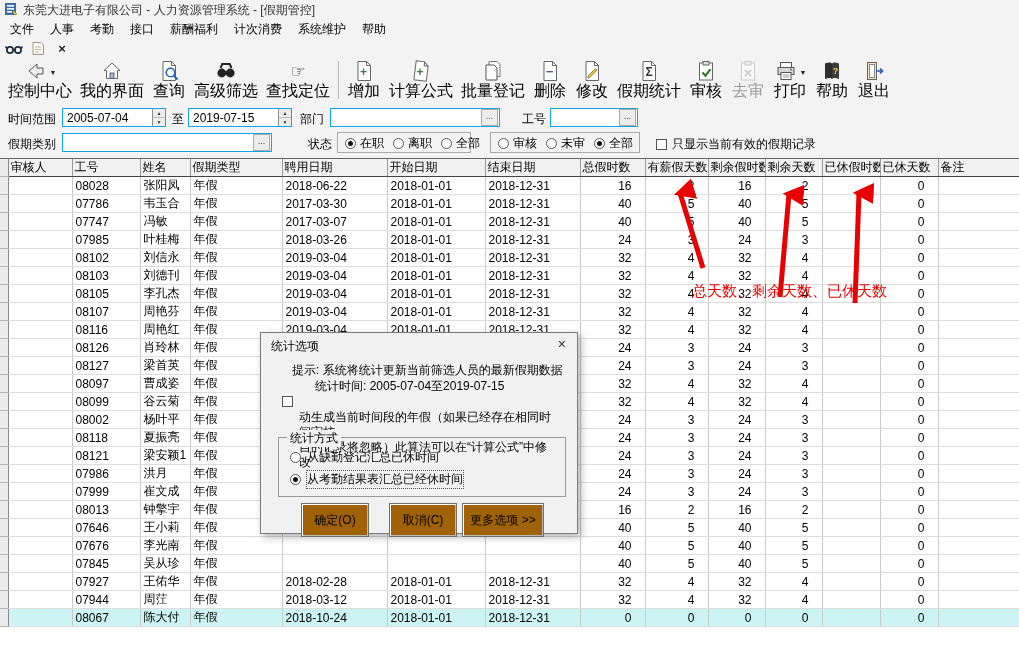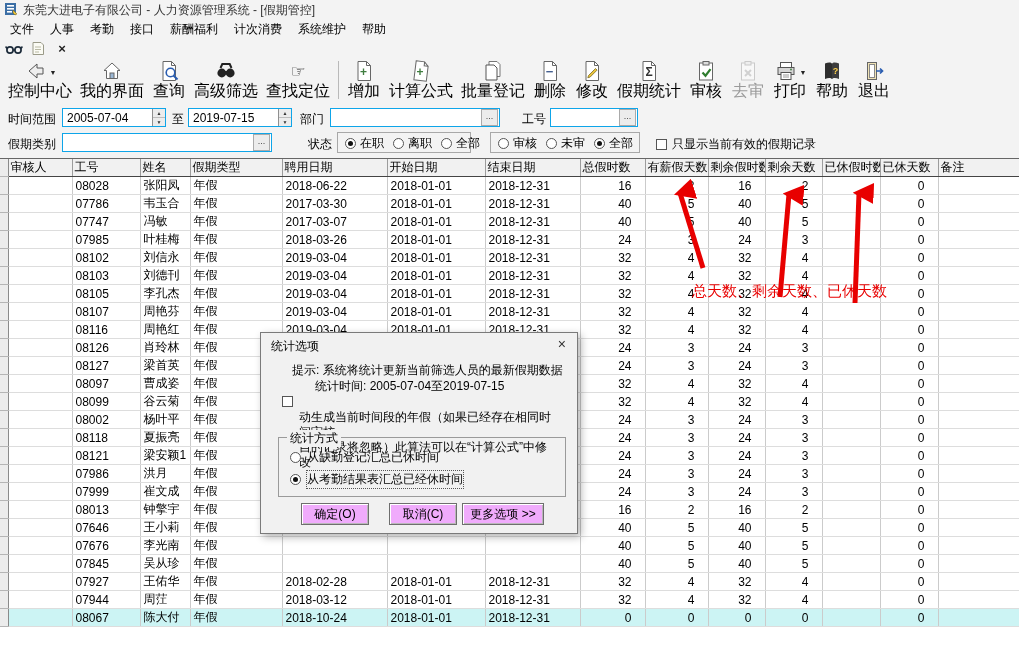--- a/index.html
+++ b/index.html
@@ -55,21 +55,21 @@
   #dlg-title{position:absolute;left:10px;top:5px;font-size:12px;}
   #dlg-close{position:absolute;right:11px;top:3px;font-size:14px;color:#333;cursor:default;}
   #dlg-hint1{position:absolute;left:31px;top:29px;white-space:nowrap;}
   #dlg-hint2{position:absolute;left:54px;top:45px;white-space:nowrap;}
   #dlg-chkrow{position:absolute;left:21px;top:61px;display:flex;gap:6px;align-items:flex-start;}
   #dlg-chkrow .cl{width:258px;white-space:pre-line;line-height:15px;margin-top:16px;}
   #dlg-group{position:absolute;left:17px;top:104px;width:286px;height:58px;border:1px solid #9a9a9a;}
   #dlg-group .glabel{position:absolute;left:8px;top:-8px;background:#f1f1f1;padding:0 3px;}
   .dlg-ropt{position:absolute;left:11px;display:flex;align-items:center;gap:6px;}
   .dlg-ropt .rl.focused{outline:1px dotted #555;}
-  .dlg-btn{position:absolute;top:170px;height:22px;background:#f0abfc;border:1px solid #6e6e6e;
+  .dlg-btn{position:absolute;top:170px;height:34px;background:#a16207;border:1px solid #6e6e6e;
            box-shadow:inset 1px 1px 0 #fff,inset -1px -1px 0 #b9b9b9;
            display:flex;align-items:center;justify-content:center;font-size:12px;cursor:default;box-sizing:border-box;}
 </style>
 </head>
 <body>
 
 <div id="app">
 
   <div class="band" id="titlebar">
     <span>

